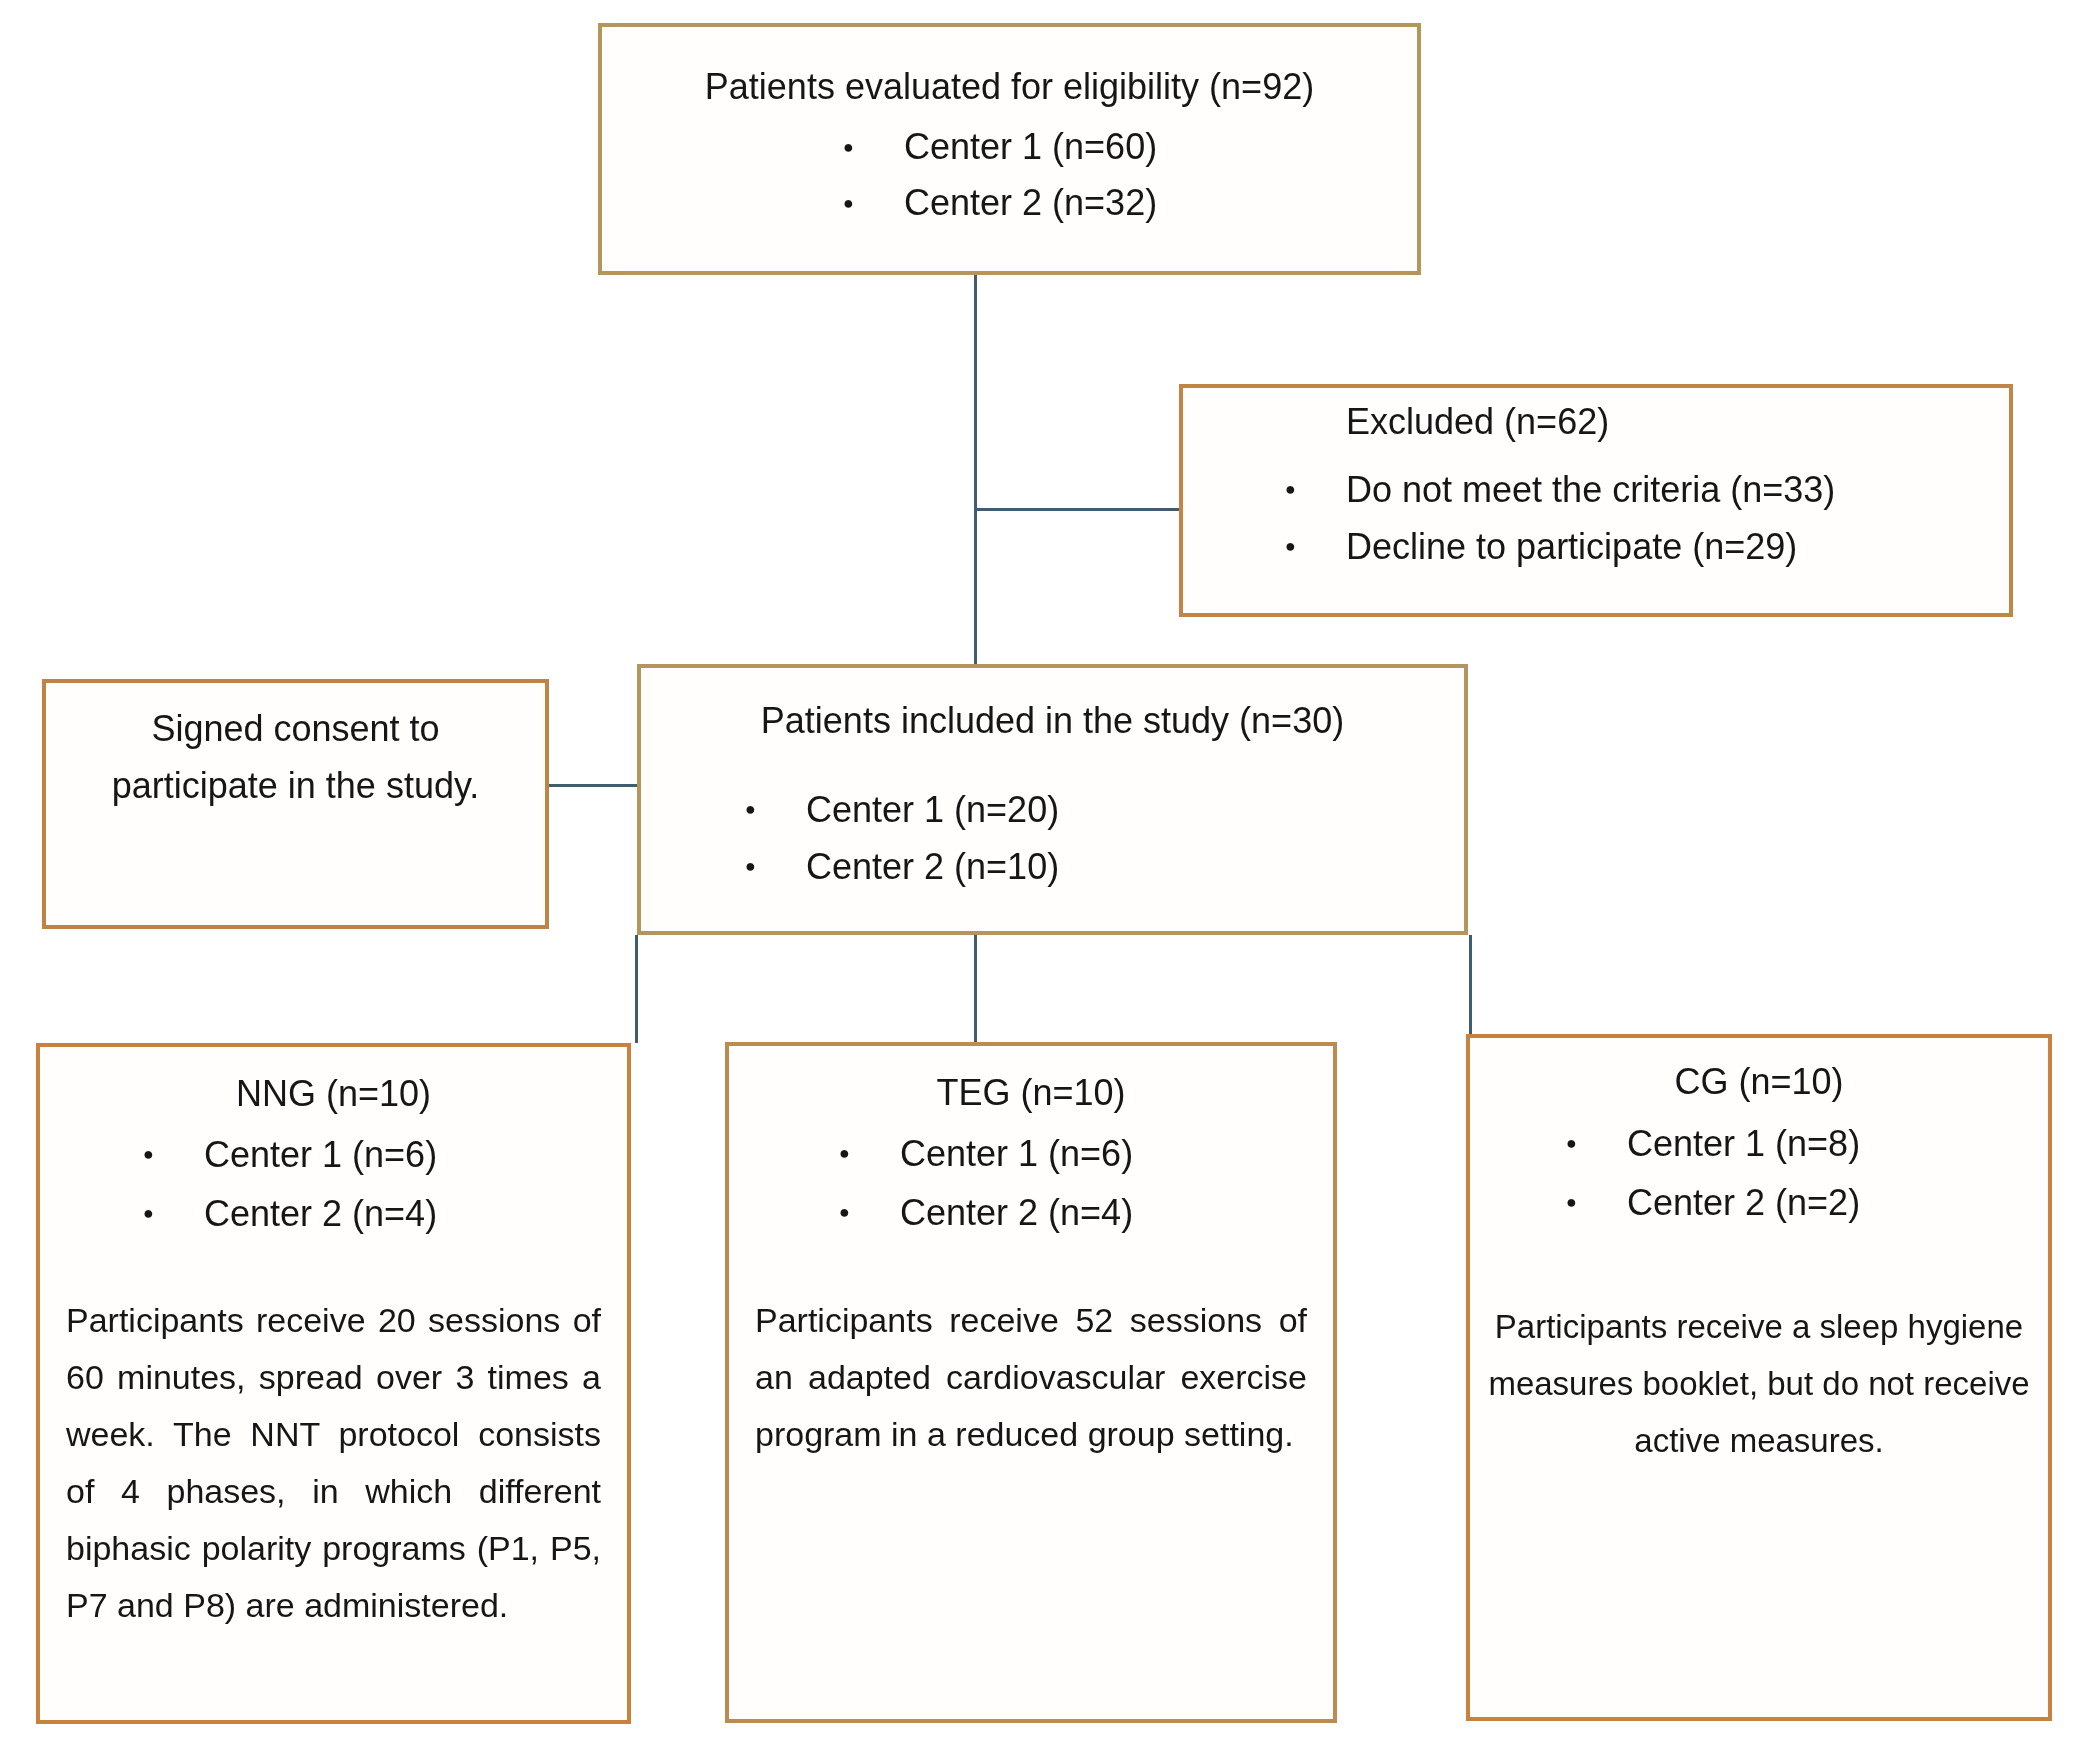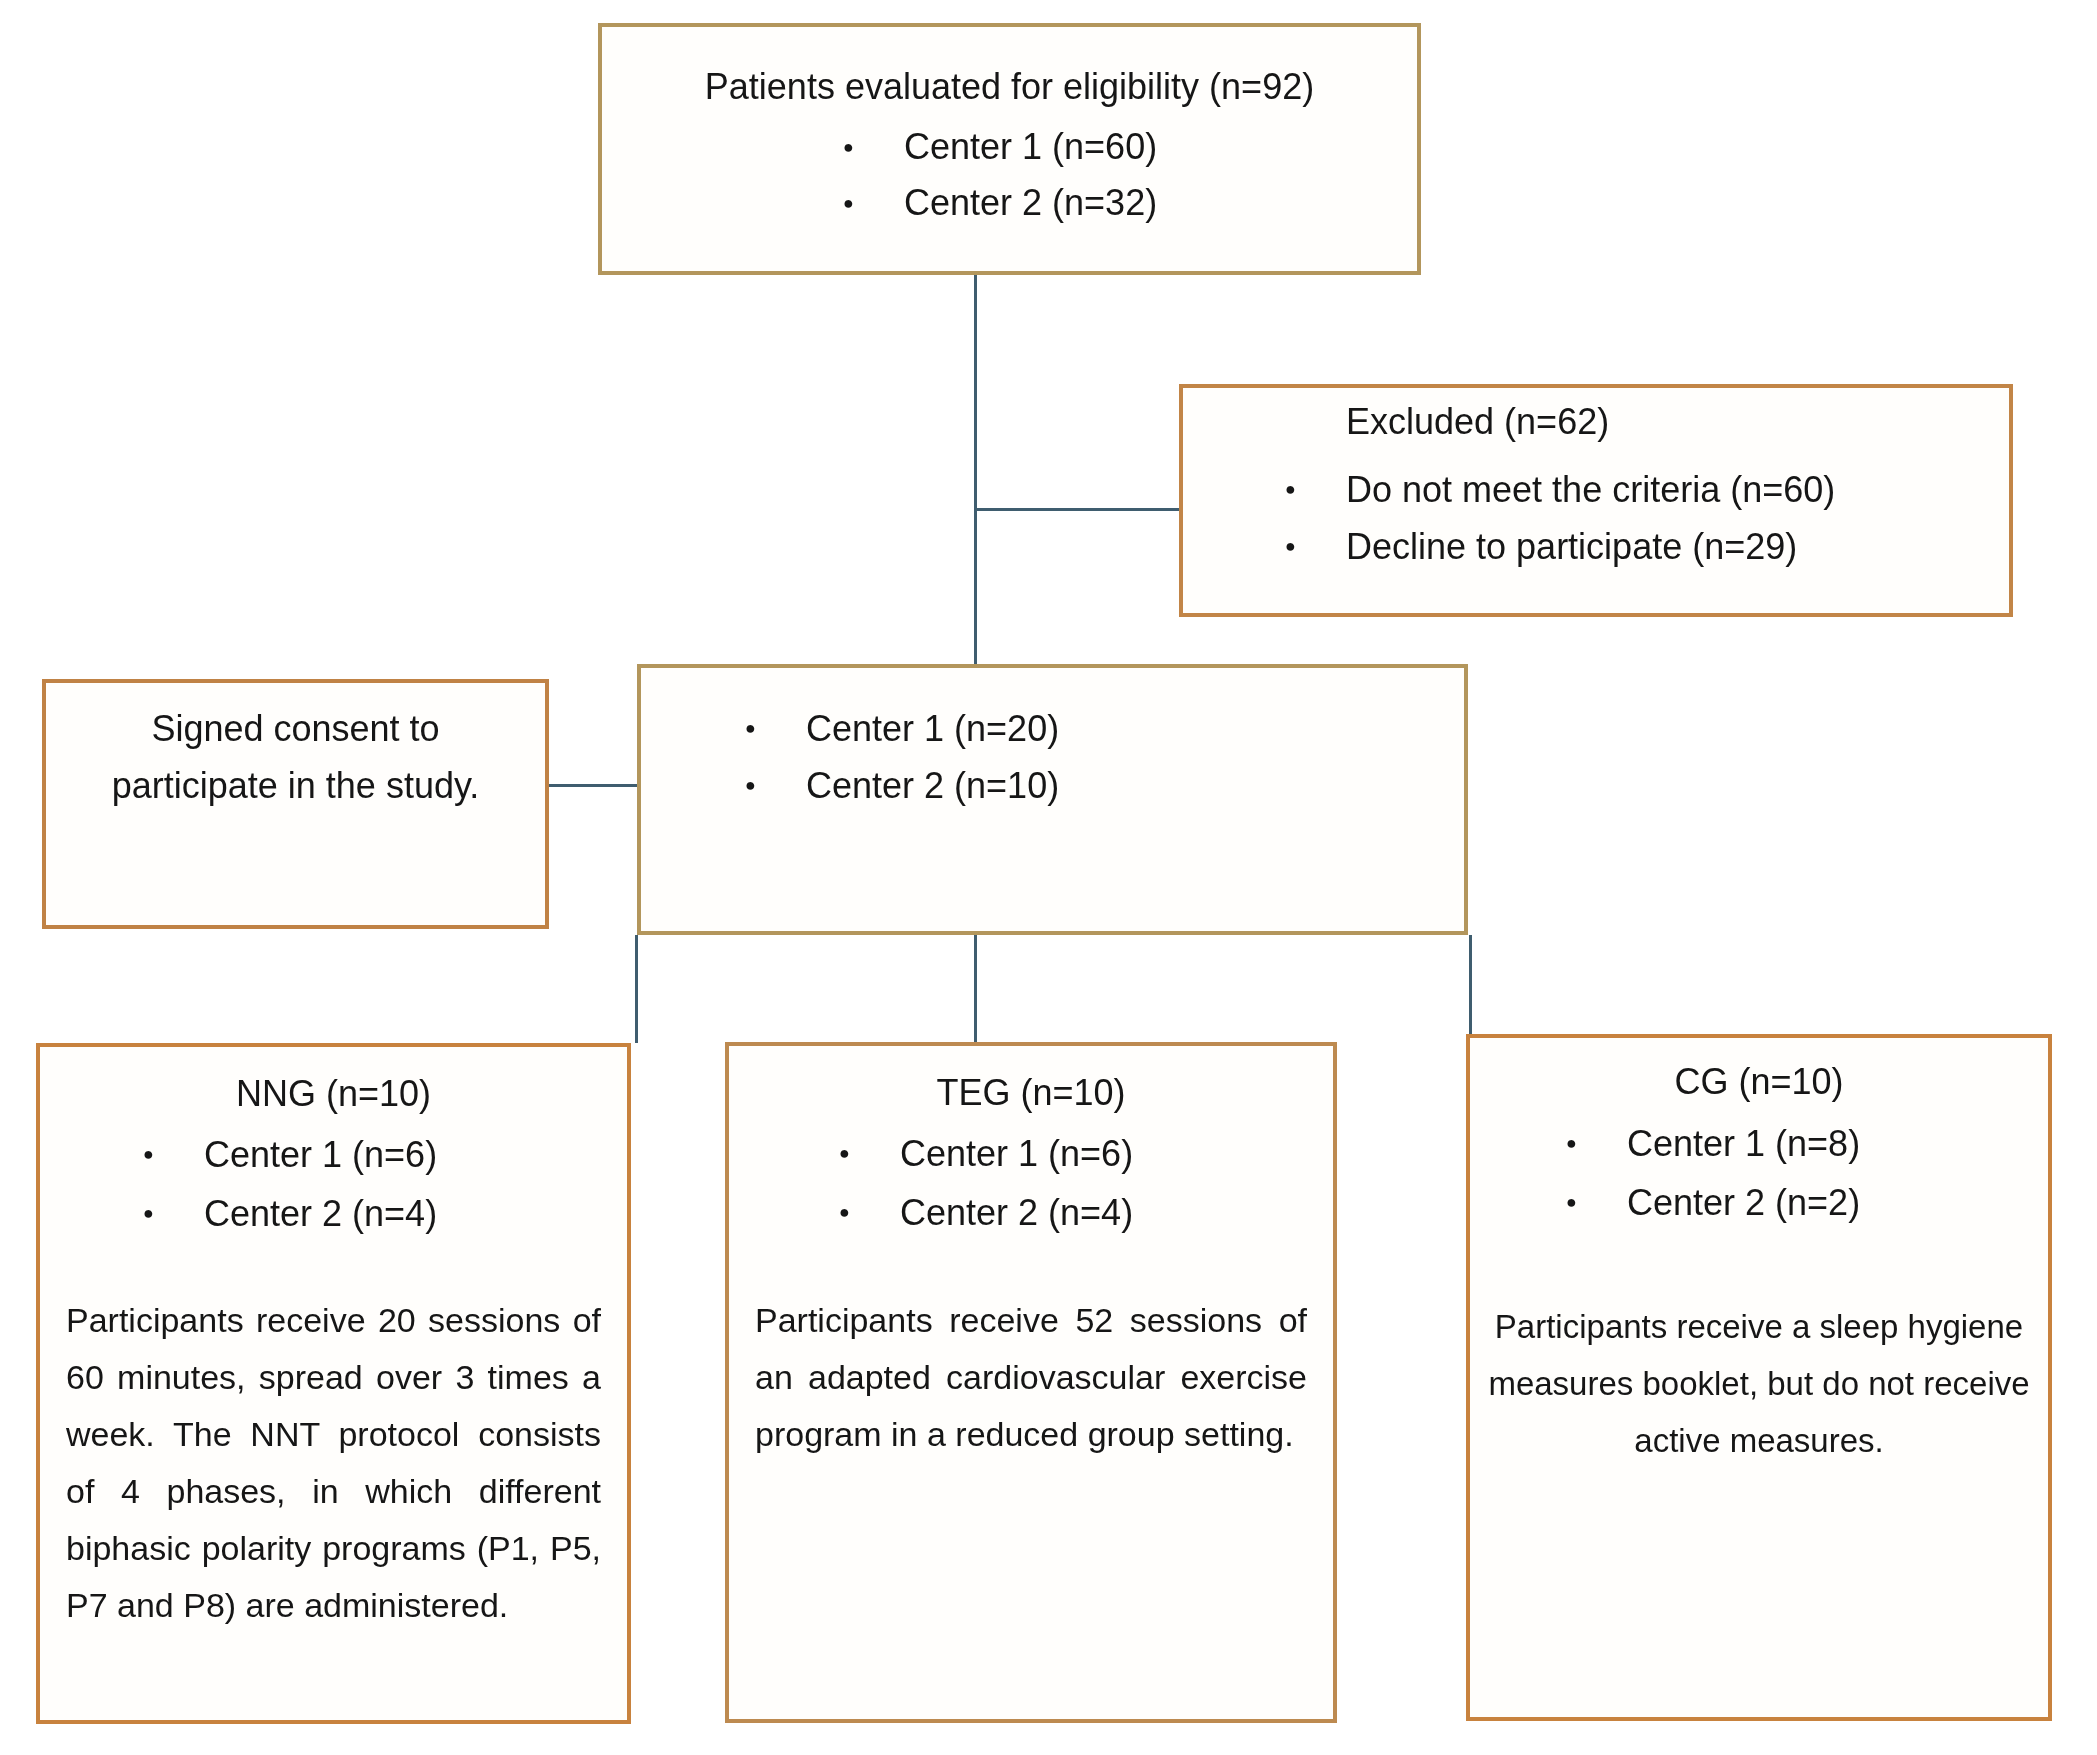--- a/index.html
+++ b/index.html
@@ -98,34 +98,35 @@
         <span>Center 2 (n=32)</span>
       </li>
     </ul>
   </div>
 
   <div class="box" id="box-excluded">
     <div class="box-title">Excluded (n=62)</div>
     <ul class="bullets">
       <li>
         <span class="marker">●</span>
-        <span>Do not meet the criteria (n=60)</span>
+        <span>Do not meet the criteria (n=33)</span>
       </li>
       <li>
         <span class="marker">●</span>
         <span>Decline to participate (n=29)</span>
       </li>
     </ul>
   </div>
 
   <div class="box" id="box-consent">
     <div class="consent-text">Signed consent to participate in the study.</div>
   </div>
 
   <div class="box" id="box-included">
+    <div class="box-title">Patients included in the study (n=30)</div>
     <ul class="bullets">
       <li>
         <span class="marker">●</span>
         <span>Center 1 (n=20)</span>
       </li>
       <li>
         <span class="marker">●</span>
         <span>Center 2 (n=10)</span>
       </li>
     </ul>

